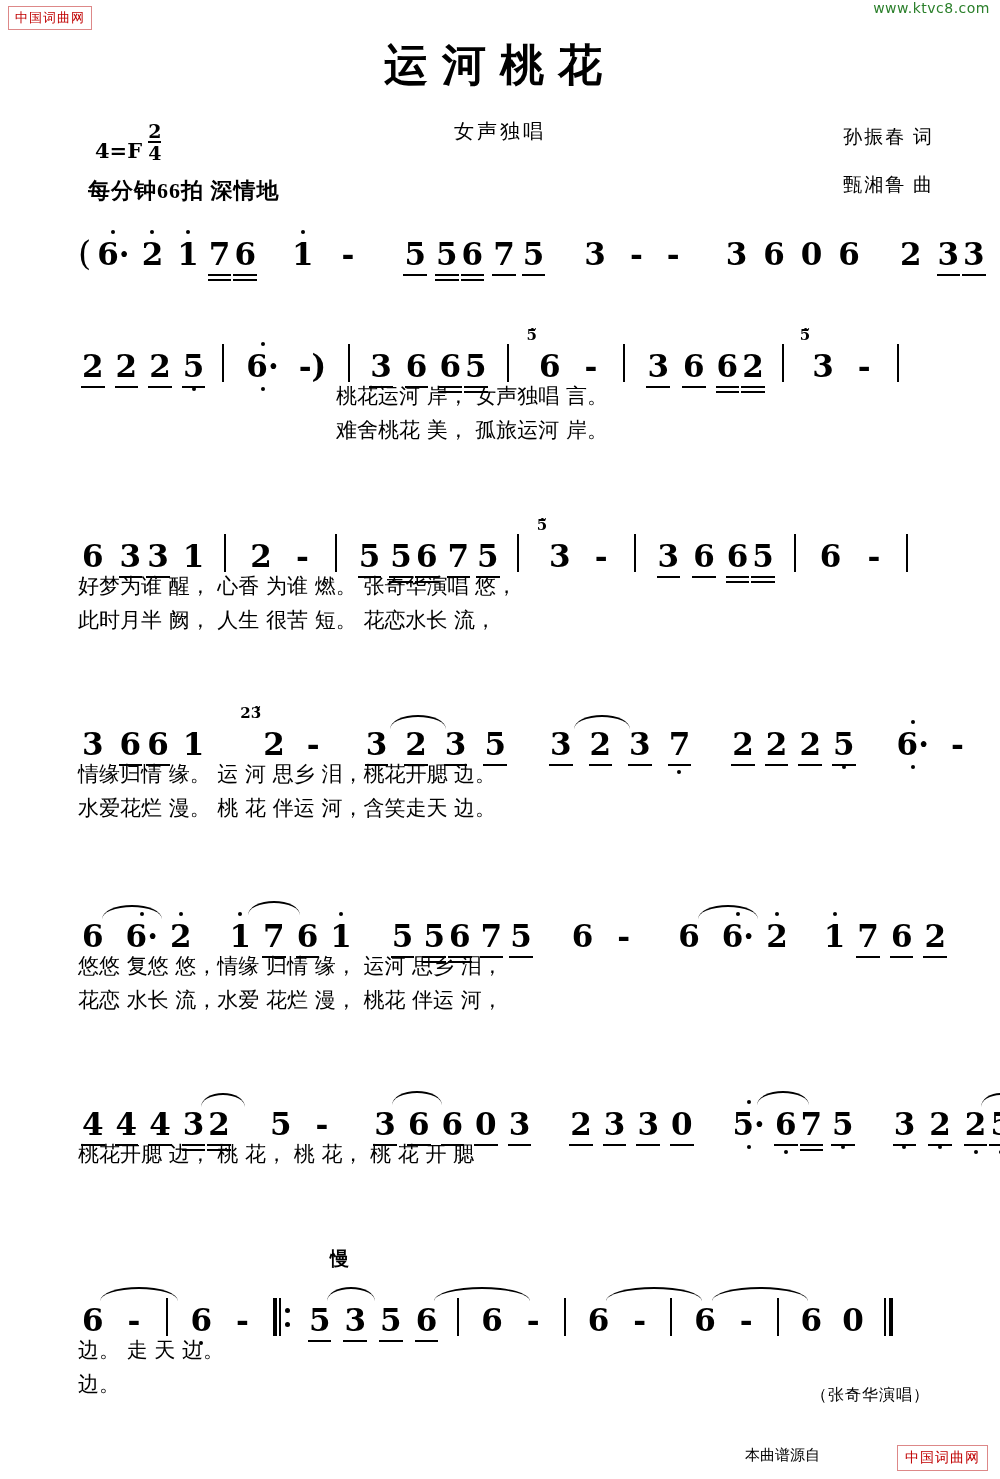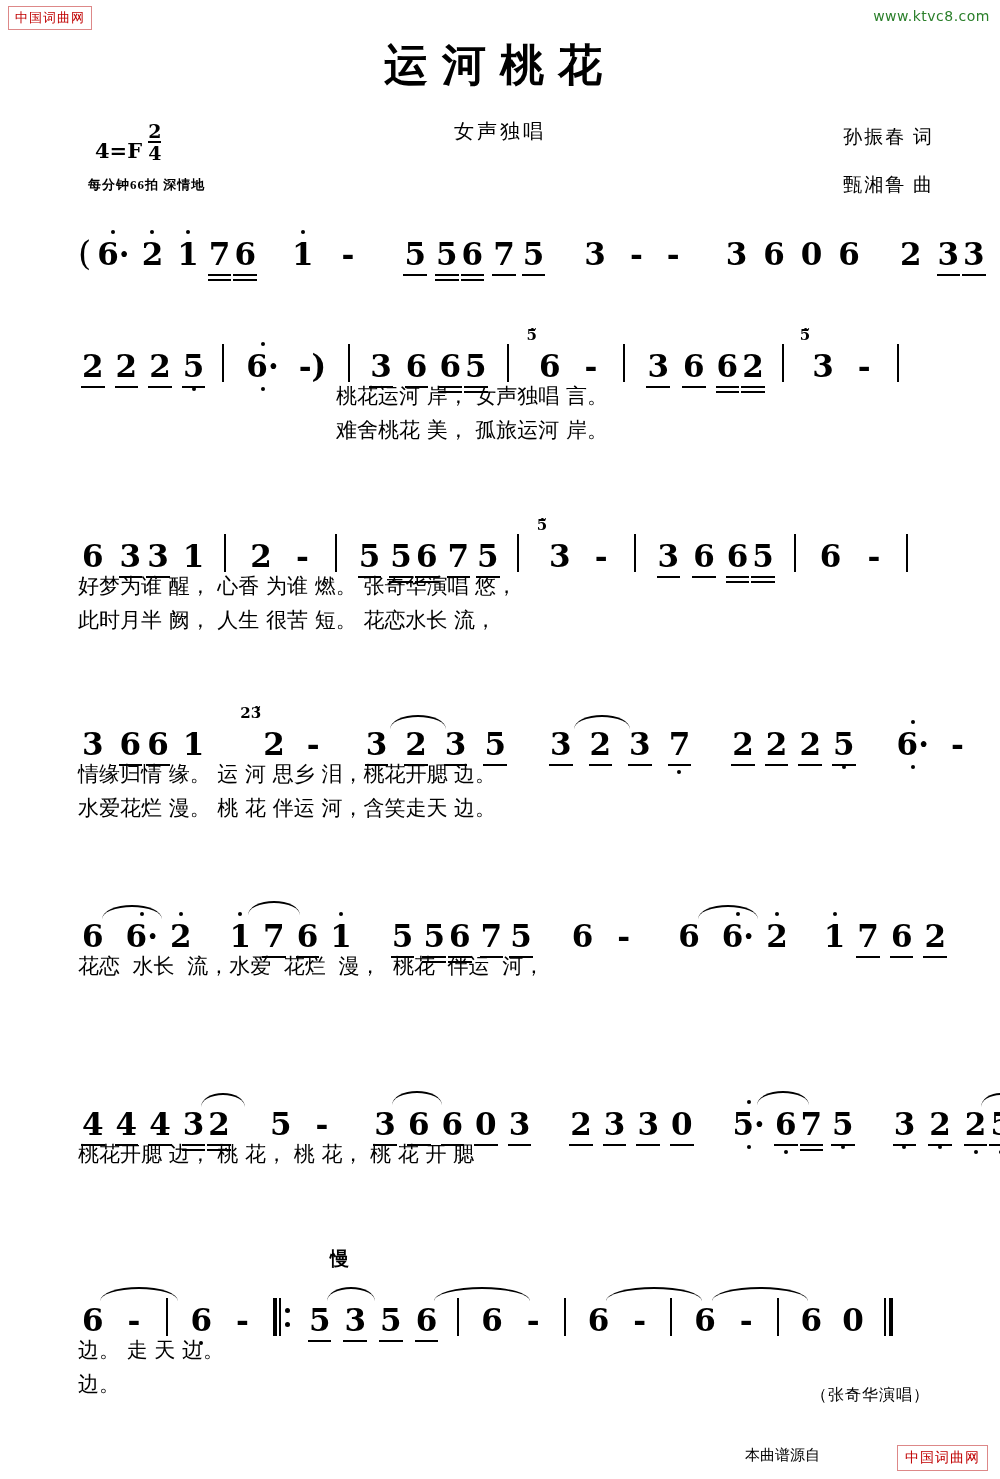--- a/index.html
+++ b/index.html
@@ -30,21 +30,21 @@
     font-family: "DejaVu Sans", sans-serif;
     color: #c00000;
     border: 1px solid #d88;
     padding: 2px 6px;
     letter-spacing: 1px;
     background: #fff;
   }
   .wm-right {
     position: absolute;
     right: 10px;
-    top: 8px;
+    top: 0;
     font-size: 14px;
     font-family: "DejaVu Sans", sans-serif;
     color: #2a7f2a;
     letter-spacing: 0.5px;
   }
   .wm-bottom-label {
     position: absolute;
     right: 180px;
     bottom: 14px;
     font-size: 15px;
@@ -103,21 +103,21 @@
   .meta-key .frac .num { display: block; }
   .meta-key .frac .den {
     display: block;
     border-top: 2px solid #000;
     padding-top: 1px;
   }
   .tempo {
     position: absolute;
     left: 88px;
     top: 176px;
-    font-size: 13px;
+    font-size: 22px;
     font-weight: bold;
     letter-spacing: 1px;
   }
   .credit1 {
     position: absolute;
     right: 66px;
     top: 124px;
     font-size: 19px;
     letter-spacing: 2px;
   }
@@ -479,21 +479,24 @@
         <span class="n u1 doto" style="margin-left:12px;">2</span>
         <span class="bar" style="margin-left:18px;"></span>
         <span class="n u1 doto" style="margin-left:16px;">1</span>
         <span class="n u1" style="margin-left:12px;">7</span>
         <span class="n u1" style="margin-left:12px;">6</span>
         <span class="n u1" style="margin-left:12px;">2</span>
         <span class="bar" style="margin-left:20px;"></span>
       </div>
     </div>
     <div class="lyric">
-      <span style="left:0px;font-family:Liberation Mono, monospace;">花恋   水长 流，水爱 花烂 漫，   桃花   伴运 河，</span>
+      <span style="left:0px;">悠悠   复悠 悠，情缘 归情 缘，   运河   思乡 泪，</span>
+    </div>
+    <div class="lyric">
+      <span style="left:0px;">花恋   水长 流，水爱 花烂 漫，   桃花   伴运 河，</span>
     </div>
   </div>
 
   <div class="system" style="top:1086px;">
     <div class="notes">
       <div class="nrow">
         <span class="n u1" style="margin-left:4px;">4</span>
         <span class="n u1" style="margin-left:12px;">4</span>
         <span class="n u1" style="margin-left:12px;">4</span>
         <span class="n u2" style="margin-left:12px; position:relative;">3

